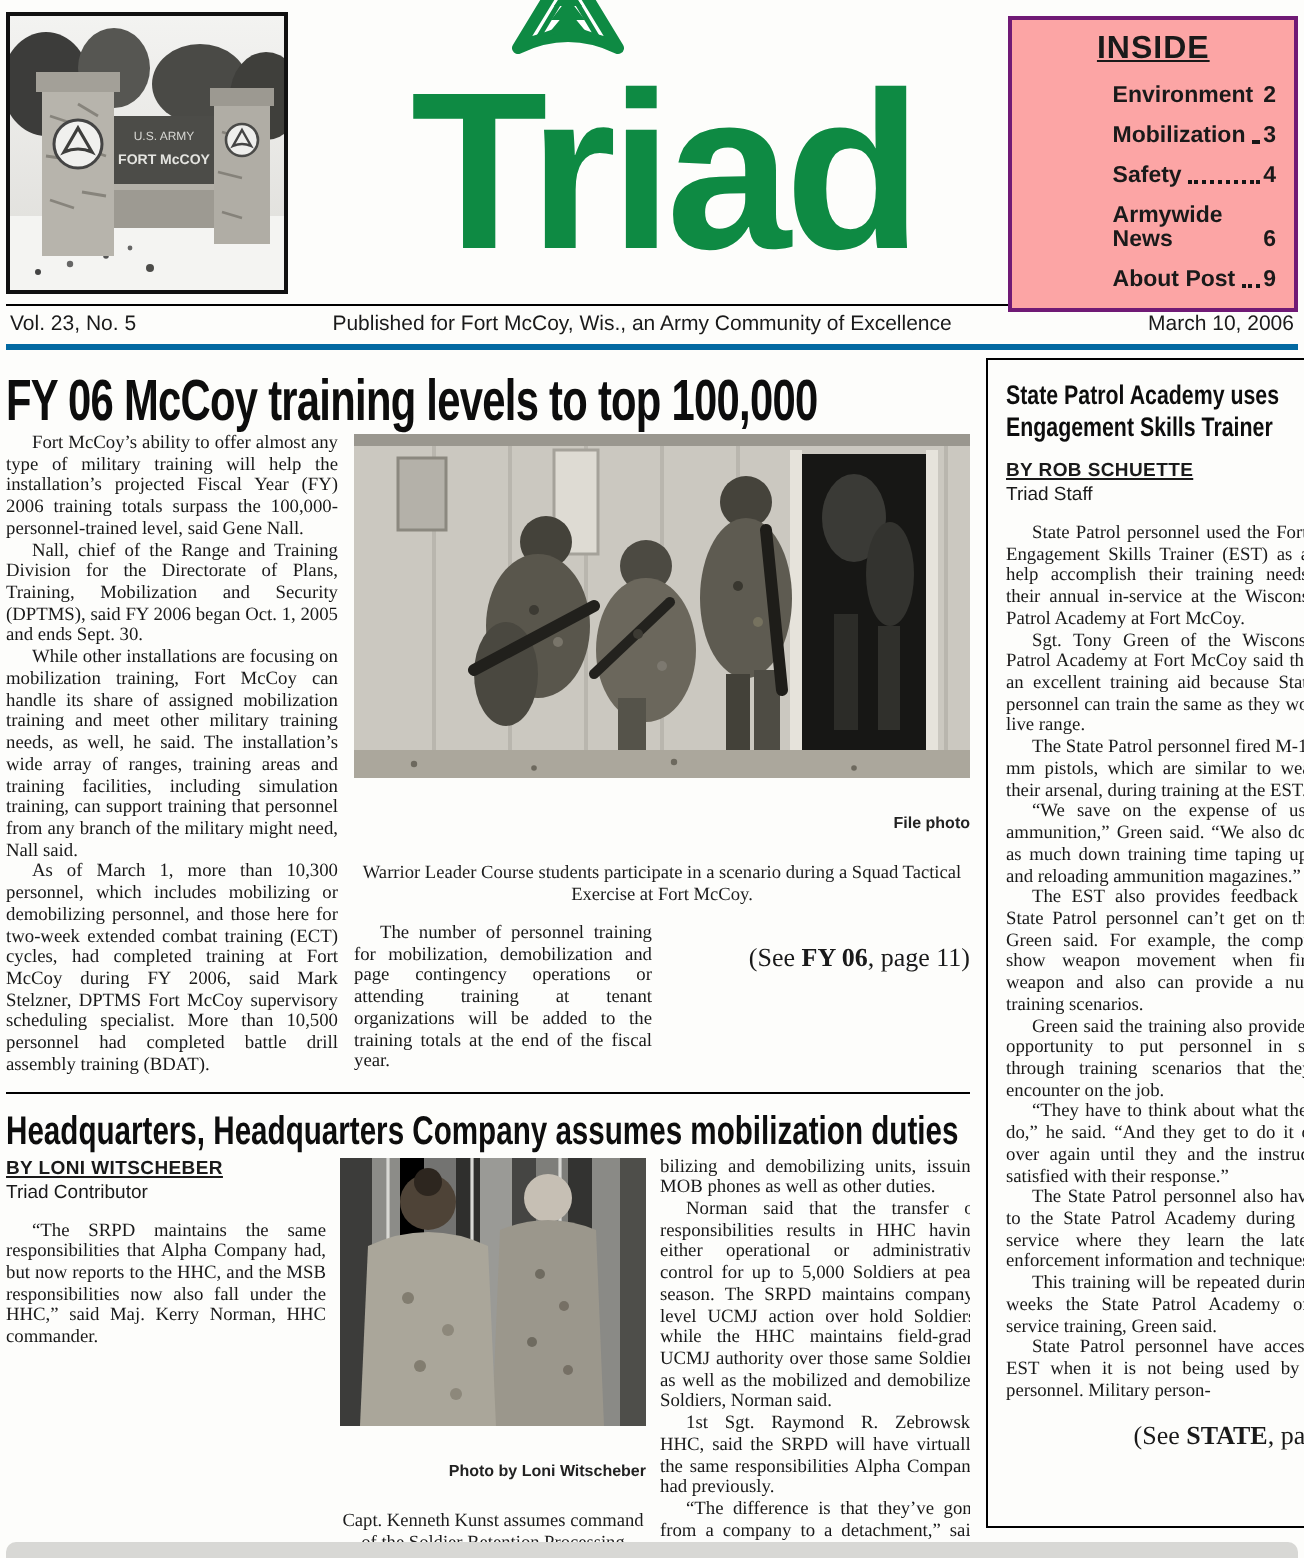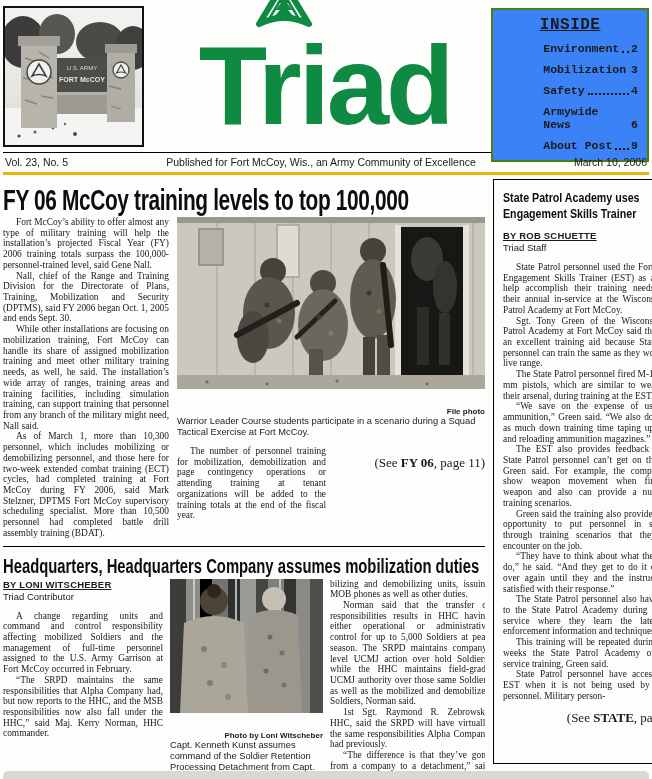--- a/index.html
+++ b/index.html
@@ -16,29 +16,29 @@
   .gate-photo svg { display:block; }
   .logo-wrap { position:relative; flex:1; text-align:center; padding-top:28px;margin-left:15px; }
   .logo-text {
     font-family:"Liberation Sans", sans-serif; font-weight:bold;
     font-size:112px; line-height:0.92; color:#0e8a43; letter-spacing:-3px;
     display:inline-block; position:relative;
   }
   .logo-emblem { position:absolute; top:-26px; left:96px; }
   .logo-reg { position:absolute; top:-20px; right:-20px; font-size:15px; color:#0e8a43; font-family:"Liberation Sans",sans-serif; font-weight:bold;}
   .inside-box {
-    flex:0 0 138px; margin-top:2px; background:#3b82f6; border:2px solid #4d7c0f;
-    padding:6px 9px 8px 9px; font-family:Liberation Mono, monospace;
+    flex:0 0 138px; margin-top:2px; background:#fca5a5; border:2px solid #701a75;
+    padding:6px 9px 8px 9px; font-family:Liberation Sans, sans-serif;
   }
   .inside-title { text-align:center; font-weight:bold; font-size:16px; text-decoration:underline; margin-bottom:6px; letter-spacing:0.5px;}
   .inside-item { display:flex; align-items:flex-end; font-weight:bold; font-size:11.5px; margin-top:8px;padding-left:41px; }
   .inside-item .leader { flex:1; border-bottom:2px dotted #161616; margin:0 2px 2px 3px; }
   
   .dateline {
-    margin-top:2px; border-top:1px solid #000; border-bottom:3px solid #eab308;
+    margin-top:2px; border-top:1px solid #000; border-bottom:3px solid #0369a1;
     display:flex; justify-content:space-between; align-items:center;
     padding:3px 2px 4px 2px; font-family:"Liberation Sans", sans-serif; font-size:10.5px;
   }
   
   .content { display:flex; gap:8px; margin-top:4px; align-items:flex-start; }
   .main-col { width:482px; flex:0 0 auto; overflow:hidden; }
   h1 { margin:2px 0 6px 0; height:30px; overflow:visible; white-space:nowrap; }
   .squeeze-h1 {
     display:inline-block; transform:scaleX(0.72); transform-origin:0 50%;
     font-family:"Liberation Sans", sans-serif; font-weight:bold; font-size:29px; color:#0d0d0d; letter-spacing:-0.5px;
@@ -59,21 +59,21 @@
   .byline { font-weight:bold; font-size:9.5px; text-decoration:underline; letter-spacing:0.2px;}
   .byline-role { font-size:9.5px; margin-top:1px; }
   .jump { text-align:right; font-family:Liberation Serif, serif; font-size:13px; margin-top:9px; }
   .jump b { font-weight:bold; }
   
   .fy06-body { display:flex; gap:8px; }
   .fy06-col1 { width:166px; flex:0 0 auto; }
   .photo-stack { width:308px; flex:0 0 auto; }
   .soldiers-photo { width:308px; height:172px; background:#c9c6be; }
   .credit { text-align:right; font-family:"Liberation Sans",sans-serif; font-weight:bold; font-size:8px; color:#222; margin-top:18px;}
-  .caption { font-family:Liberation Sans, sans-serif; font-size:9.3px; line-height:1.18; color:#1c1c1c; margin-top:0px;}
+  .caption { font-family:Liberation Serif, serif; font-size:9.3px; line-height:1.18; color:#1c1c1c; margin-top:16px;text-align:center;}
   .two-col { display:flex; gap:10px; margin-top:8px; }
   .two-col .col { flex:1; }
   
   .hq-body { display:flex; gap:7px; }
   .hq-col1 { width:160px; flex:0 0 auto; }
   .hq-col2 { width:153px; flex:0 0 auto; }
   .hq-col3 { width:160px; flex:0 0 auto; }
   .coc-photo { width:153px; height:134px; background:#888; }
   .after-caption { margin-top:9px; }
   
@@ -272,21 +272,20 @@
       <hr class="rule">
 
       <h2><span class="squeeze-h2">Headquarters, Headquarters Company assumes mobilization duties</span></h2>
 
       <div class="hq-body">
         <div class="hq-col1">
           <div class="byline-block">
             <div class="byline">BY LONI WITSCHEBER</div>
             <div class="byline-role">Triad Contributor</div>
           </div>
-          <p class="body">A change regarding units and command and control responsibility affecting mobilized Soldiers and the management of full-time personnel assigned to the U.S. Army Garrison at Fort McCoy occurred in February.</p>
           <p class="body">“The SRPD maintains the same responsibilities that Alpha Company had, but now reports to the HHC, and the MSB responsibilities now also fall under the HHC,” said Maj. Kerry Norman, HHC commander.</p>
 
         </div>
 
         <div class="hq-col2">
           <div class="coc-photo">
             <svg width="153" height="134" viewBox="0 0 153 134">
               <rect width="153" height="134" fill="#6b6b69"></rect>
 
               <rect x="0" width="16" height="134" fill="#3c3c3a"></rect>

